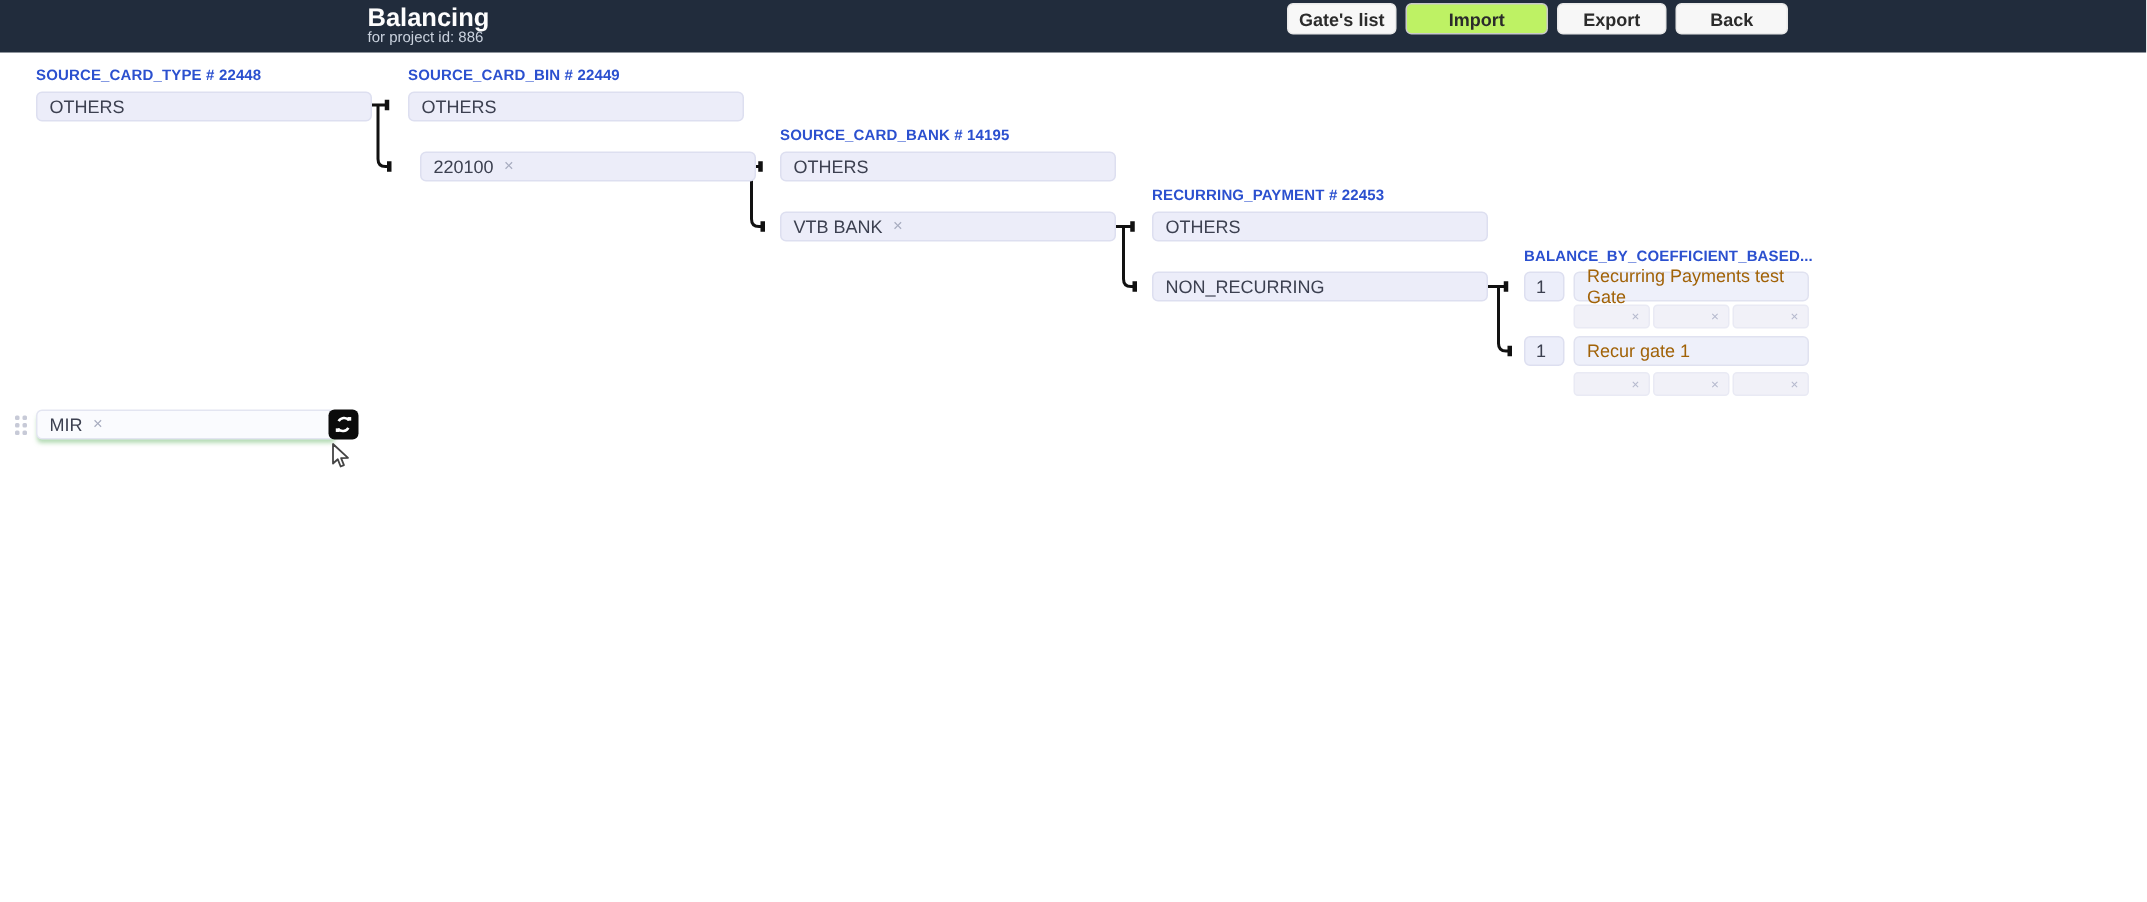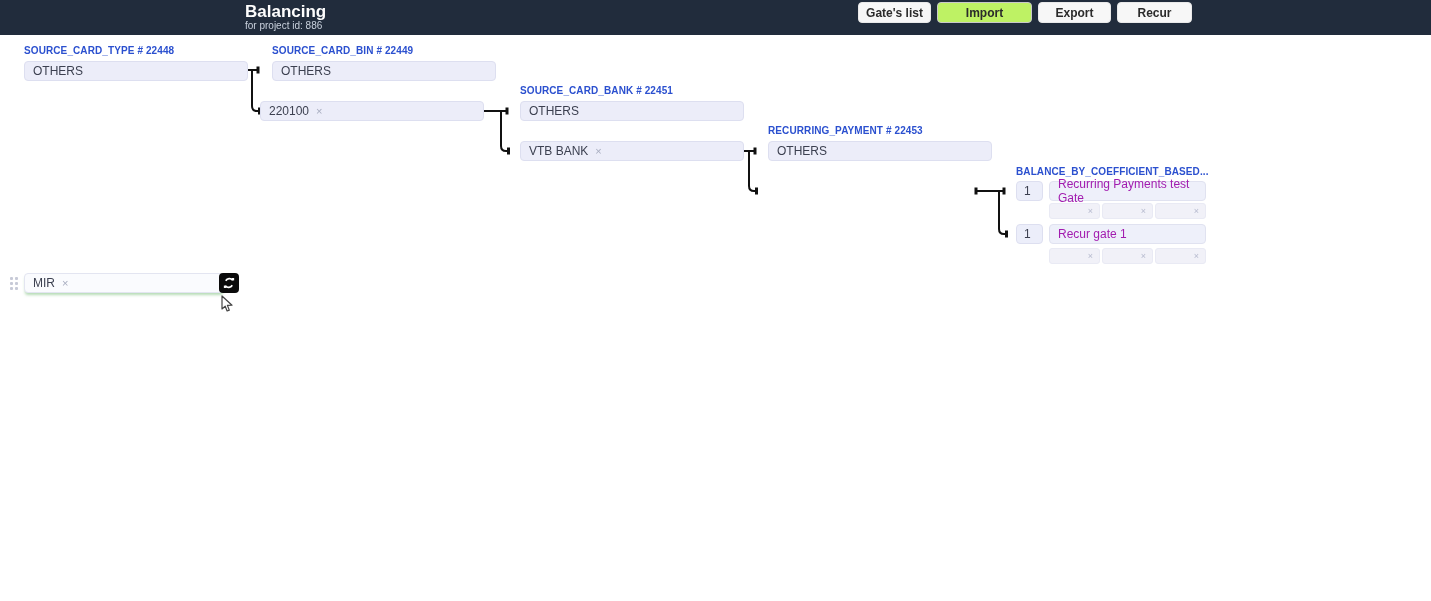--- a/index.html
+++ b/index.html
@@ -21,21 +21,21 @@
   .col-label{position:absolute;font-size:10px;font-weight:bold;color:#2b50cf;white-space:nowrap;letter-spacing:.1px;}
   .node-box{position:absolute;width:224px;height:20px;box-sizing:border-box;background:#ecedf9;
             border:1px solid #dddff0;border-radius:4px;display:flex;align-items:center;
             padding:0 8px;font-size:12px;color:#3c4050;cursor:default;}
   .node-box .remove-x{margin-left:7px;font-size:11px;color:#a7acbf;cursor:pointer;line-height:1;}
   .coef-box{position:absolute;width:27px;height:20px;box-sizing:border-box;background:#eceefa;
             border:1px solid #dddff0;border-radius:4px;display:flex;align-items:center;
             justify-content:flex-start;padding-left:7px;font-size:12px;color:#3c4050;}
   .gate-box{position:absolute;width:157px;height:20px;box-sizing:border-box;background:#eef0fa;
             border:1px solid #e0e2f0;border-radius:4px;display:flex;align-items:center;
-            padding:0 8px;font-size:12px;color:#a21caf;}
+            padding:0 8px;font-size:12px;color:#a16207;}
   .slot-row{position:absolute;width:157px;display:flex;gap:2px;}
   .slot{flex:1;height:16px;background:#f1f1f8;border:1px solid #e9eaf4;border-radius:3px;
         display:flex;align-items:center;justify-content:flex-end;padding-right:6px;box-sizing:border-box;}
   .slot .remove-x{font-size:9px;color:#b6bace;cursor:pointer;line-height:1;}
 
   
   .drag-handle{position:absolute;left:10px;top:277px;width:11px;height:14px;
                display:grid;grid-template-columns:3px 3px;grid-auto-rows:3px;gap:2px;cursor:grab;}
   .drag-handle i{background:#c7cad7;border-radius:1px;}
   .palette-box{position:absolute;left:24px;top:273px;width:200px;height:20px;box-sizing:border-box;
@@ -56,21 +56,21 @@
 
   <div class="header">
     <div class="header-title-wrap">
       <div class="header-title">Balancing</div>
       <div class="header-subtitle">for project id: 886</div>
     </div>
     <div class="header-buttons">
       <button class="hbtn w1">Gate's list</button>
       <button class="hbtn w2 active">Import</button>
       <button class="hbtn w3">Export</button>
-      <button class="hbtn w4">Recur</button>
+      <button class="hbtn w4">Back</button>
     </div>
   </div>
 
   <svg class="connector-layer" width="1431" height="601" viewBox="0 0 1431 601">
     <g stroke="#111" stroke-width="2" fill="none">
       <path d="M229 70 H 258"></path>
       <rect x="227.5" y="66.5" width="3" height="7" fill="#111" stroke="none"></rect>
       <rect x="256.5" y="66.5" width="3" height="7" fill="#111" stroke="none"></rect>
       <path d="M252 70 V 106 Q 252 111 257 111 H 259"></path>
       <rect x="258" y="107.5" width="3" height="7" fill="#111" stroke="none"></rect>
@@ -100,37 +100,40 @@
 
   <div class="col-label" style="left:24px;top:45px;">SOURCE_CARD_TYPE # 22448</div>
   <div class="node-box" style="left:24px;top:61px;">
     <span>OTHERS</span>
   </div>
 
   <div class="col-label" style="left:272px;top:45px;">SOURCE_CARD_BIN # 22449</div>
   <div class="node-box" style="left:272px;top:61px;">
     <span>OTHERS</span>
   </div>
-  <div class="node-box" style="left:260px;top:101px;">
+  <div class="node-box" style="left:280px;top:101px;">
     <span>220100</span>
     <span class="remove-x">×</span>
   </div>
 
-  <div class="col-label" style="left:520px;top:85px;">SOURCE_CARD_BANK # 22451</div>
+  <div class="col-label" style="left:520px;top:85px;">SOURCE_CARD_BANK # 14195</div>
   <div class="node-box" style="left:520px;top:101px;">
     <span>OTHERS</span>
   </div>
   <div class="node-box" style="left:520px;top:141px;">
     <span>VTB BANK</span>
     <span class="remove-x">×</span>
   </div>
 
   <div class="col-label" style="left:768px;top:125px;">RECURRING_PAYMENT # 22453</div>
   <div class="node-box" style="left:768px;top:141px;">
     <span>OTHERS</span>
+  </div>
+  <div class="node-box" style="left:768px;top:181px;">
+    <span>NON_RECURRING</span>
   </div>
 
   <div class="col-label" style="left:1016px;top:166px;">BALANCE_BY_COEFFICIENT_BASED...</div>
 
   <div class="coef-box" style="left:1016px;top:181px;">
     <span>1</span>
   </div>
   <div class="gate-box" style="left:1049px;top:181px;">
     <span>Recurring Payments test Gate</span>
   </div>

